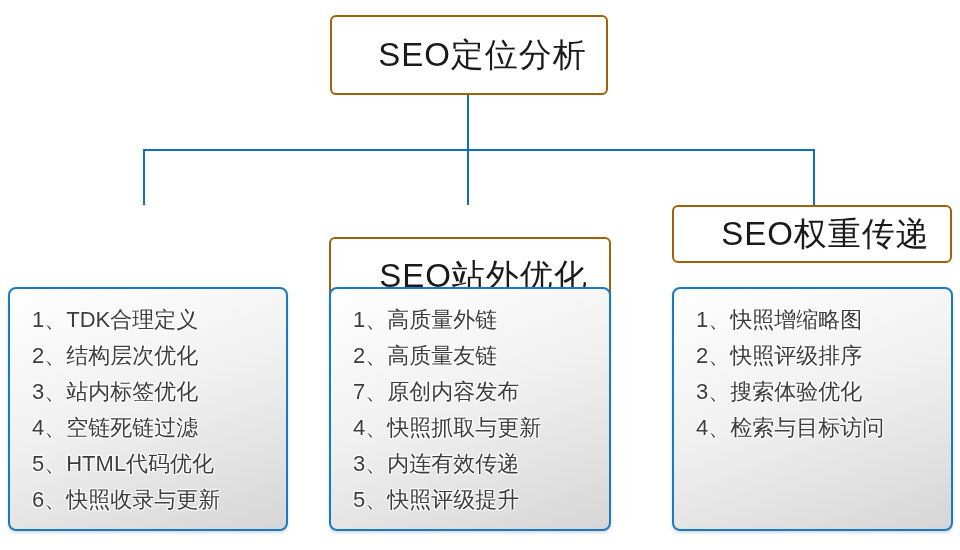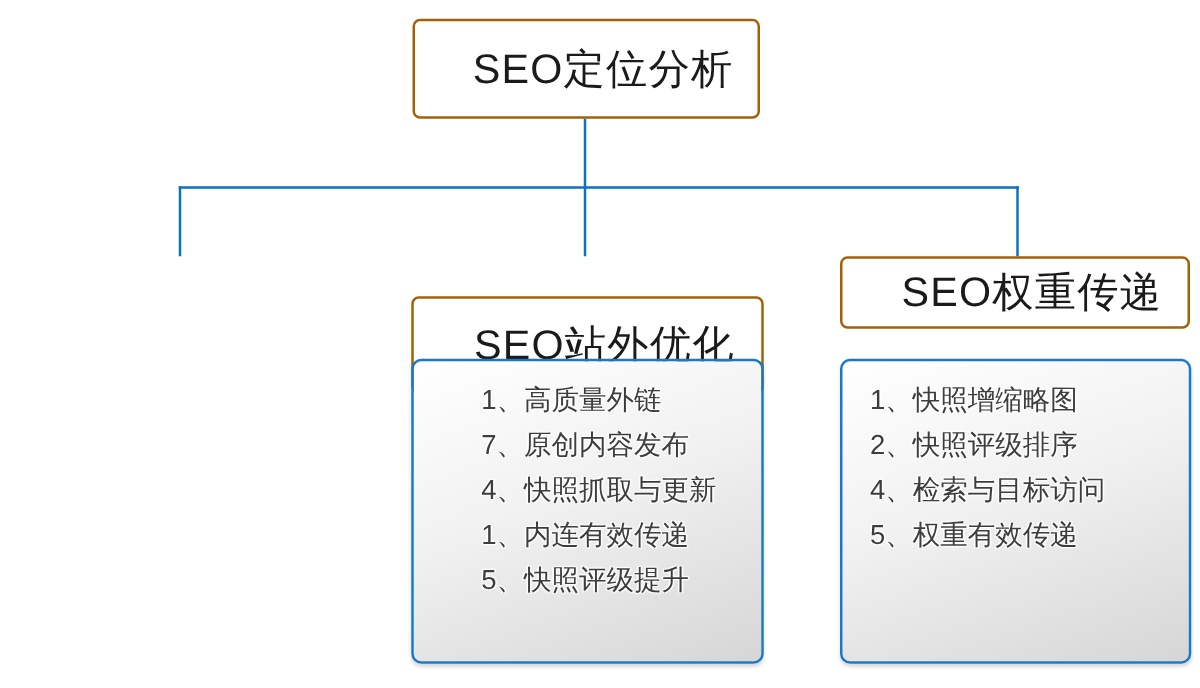--- a/index.html
+++ b/index.html
@@ -51,21 +51,21 @@
     position: absolute;
     top: 287px;
     height: 244px;
     box-sizing: border-box;
     border: 2px solid #1b79c4;
     border-radius: 8px;
     background: linear-gradient(160deg, #ffffff 0%, #f1f1f1 45%, #d6d6d6 100%);
     box-shadow: 0 2px 3px rgba(0,0,0,0.15);
   }
   #panel-0 { left: 8px;   width: 280px; }
-  #panel-1 { left: 329px; width: 282px; padding-left: 32px; }
+  #panel-1 { left: 329px; width: 282px; }
   #panel-2 { left: 672px; width: 281px; }
 
   .panel ul {
     list-style: none;
     margin: 0;
     padding: 13px 10px 0 22px;
   }
   .panel li {
     font-size: 22px;
     line-height: 36px;
@@ -83,39 +83,50 @@
   <div class="line v-line" style="left:467px; top:95px;  height:55px;"></div>
   <div class="line h-line" style="left:143px; top:149px; width:672px;"></div>
   <div class="line v-line" style="left:143px; top:149px; height:56px;"></div>
   <div class="line v-line" style="left:467px; top:149px; height:56px;"></div>
   <div class="line v-line" style="left:813px; top:149px; height:56px;"></div>
 
   <div class="node-box" id="root-box">
     <span class="node-title">SEO定位分析</span>
   </div>
 
+  <div class="panel" id="panel-0">
+    <ul>
+      <li>1、TDK合理定义</li>
+      <li>2、结构层次优化</li>
+      <li>3、站内标签优化</li>
+      <li>4、空链死链过滤</li>
+      <li>5、HTML代码优化</li>
+      <li>6、快照收录与更新</li>
+    </ul>
+  </div>
 
   <div class="node-box" id="head-box-1">
     <span class="node-title">SEO站外优化</span>
   </div>
   <div class="panel" id="panel-1">
     <ul>
       <li>1、高质量外链</li>
+      <li>2、高质量友链</li>
       <li>7、原创内容发布</li>
       <li>4、快照抓取与更新</li>
-      <li>1、内连有效传递</li>
+      <li>3、内连有效传递</li>
       <li>5、快照评级提升</li>
     </ul>
   </div>
 
   <div class="node-box" id="head-box-2">
     <span class="node-title">SEO权重传递</span>
   </div>
   <div class="panel" id="panel-2">
     <ul>
       <li>1、快照增缩略图</li>
       <li>2、快照评级排序</li>
+      <li>3、搜索体验优化</li>
       <li>4、检索与目标访问</li>
-      <li>5、权重有效传递</li>
     </ul>
   </div>
 
 </div>
 
 </body></html>

